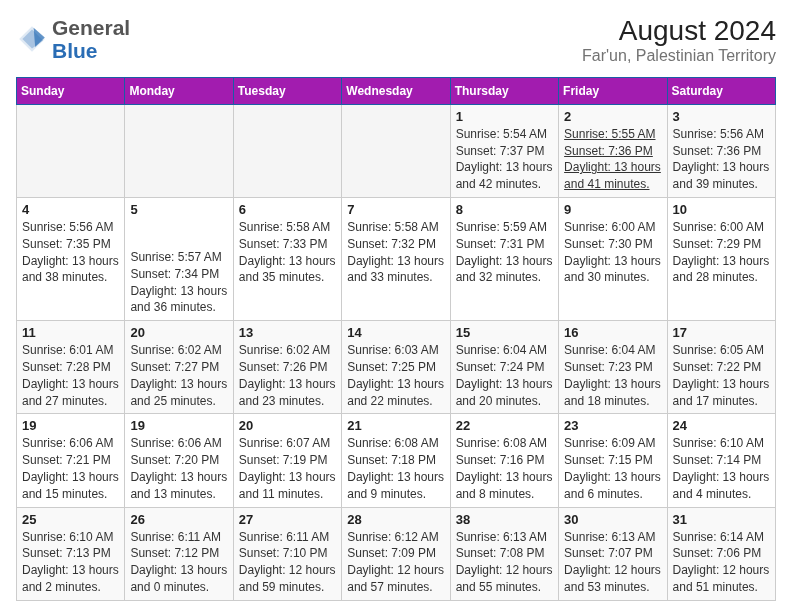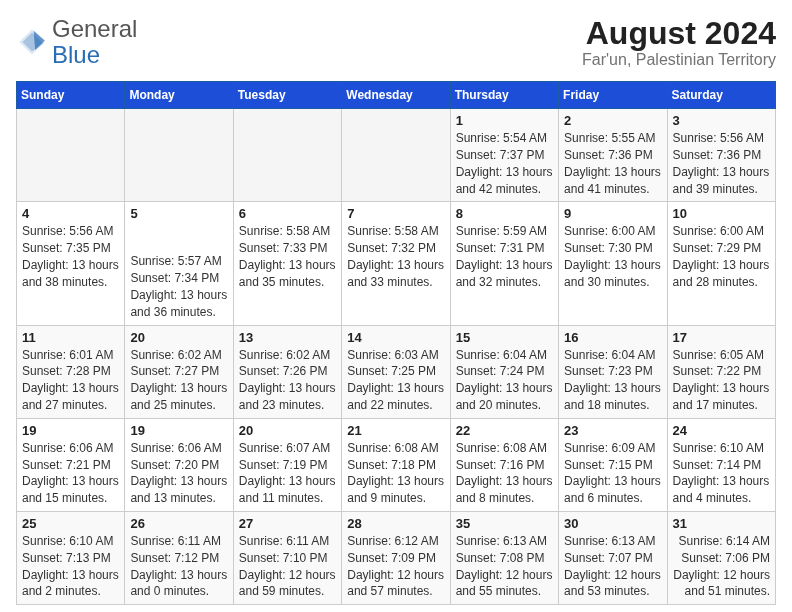--- a/index.html
+++ b/index.html
@@ -15,48 +15,48 @@
       justify-content: space-between;
       align-items: flex-start;
       margin-bottom: 12px;
     }
     .logo {
       display: flex;
       align-items: center;
       gap: 4px;
     }
     .logo-text {
-      font-size: 24px;
-      font-weight: normal;
+      font-size: 21px;
+      font-weight: bold;
       line-height: 1.1;
     }
     .logo-general { color: #555; }
     .logo-blue { color: #2a6db5; }
     .logo-icon {
       width: 32px;
       height: 32px;
     }
     .title-block { text-align: right; }
     .month-year {
-      font-size: 32px;
-      font-weight: bold;
+      font-size: 28px;
+      font-weight: normal;
       color: #222;
       line-height: 1.1;
     }
     .location {
       font-size: 16px;
       color: #737373;
     }
     .calendar {
       width: 100%;
       border-collapse: collapse;
       font-size: 11px;
     }
     .calendar th {
-      background: #1d4ed8;
+      background: #a21caf;
       color: #fff;
       padding: 6px 4px;
       text-align: left;
       font-size: 12px;
       border: 1px solid #1a5da5;
     }
     .calendar td {
       border: 1px solid #ccc;
       vertical-align: top;
       padding: 4px 5px;
@@ -126,21 +126,21 @@
         <td class="empty-cell"></td>
         <td>
           <div class="day-num">1</div>
           <div class="day-info" style="white-space: pre-line;">Sunrise: 5:54 AM
 Sunset: 7:37 PM
 Daylight: 13 hours
 and 42 minutes.</div>
         </td>
         <td>
           <div class="day-num">2</div>
-          <div class="day-info" style="white-space: pre-line;">Sunrise: 5:55 AM
+          <div class="day-info" style="white-space: pre-line; text-decoration: underline;">Sunrise: 5:55 AM
 Sunset: 7:36 PM
 Daylight: 13 hours
 and 41 minutes.</div>
         </td>
         <td>
           <div class="day-num">3</div>
           <div class="day-info" style="white-space: pre-line;">Sunrise: 5:56 AM
 Sunset: 7:36 PM
 Daylight: 13 hours
 and 39 minutes.</div>
@@ -322,35 +322,35 @@
 and 59 minutes.</div>
         </td>
         <td>
           <div class="day-num">28</div>
           <div class="day-info" style="white-space: pre-line;">Sunrise: 6:12 AM
 Sunset: 7:09 PM
 Daylight: 12 hours
 and 57 minutes.</div>
         </td>
         <td>
-          <div class="day-num">35</div>
+          <div class="day-num">38</div>
           <div class="day-info" style="white-space: pre-line;">Sunrise: 6:13 AM
 Sunset: 7:08 PM
 Daylight: 12 hours
 and 55 minutes.</div>
         </td>
         <td>
           <div class="day-num">30</div>
           <div class="day-info" style="white-space: pre-line;">Sunrise: 6:13 AM
 Sunset: 7:07 PM
 Daylight: 12 hours
 and 53 minutes.</div>
         </td>
         <td>
           <div class="day-num">31</div>
-          <div class="day-info" style="white-space: pre-line; text-align: right;">Sunrise: 6:14 AM
+          <div class="day-info" style="white-space: pre-line;">Sunrise: 6:14 AM
 Sunset: 7:06 PM
 Daylight: 12 hours
 and 51 minutes.</div>
         </td>
       </tr>
     </tbody>
 </table>
 
 </body></html>

